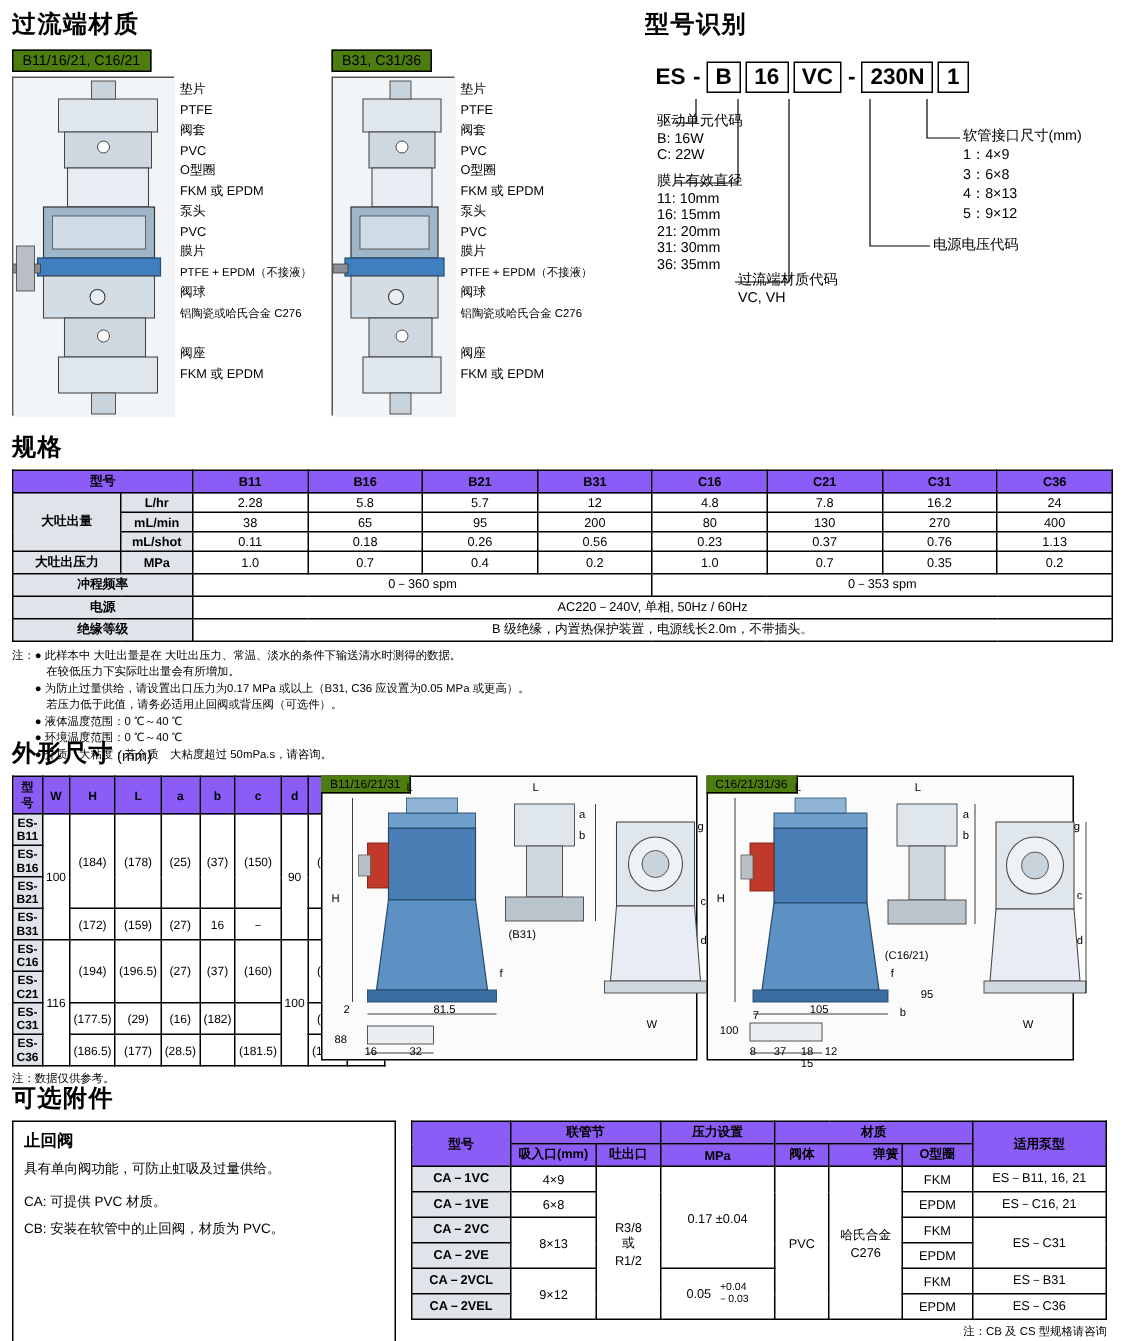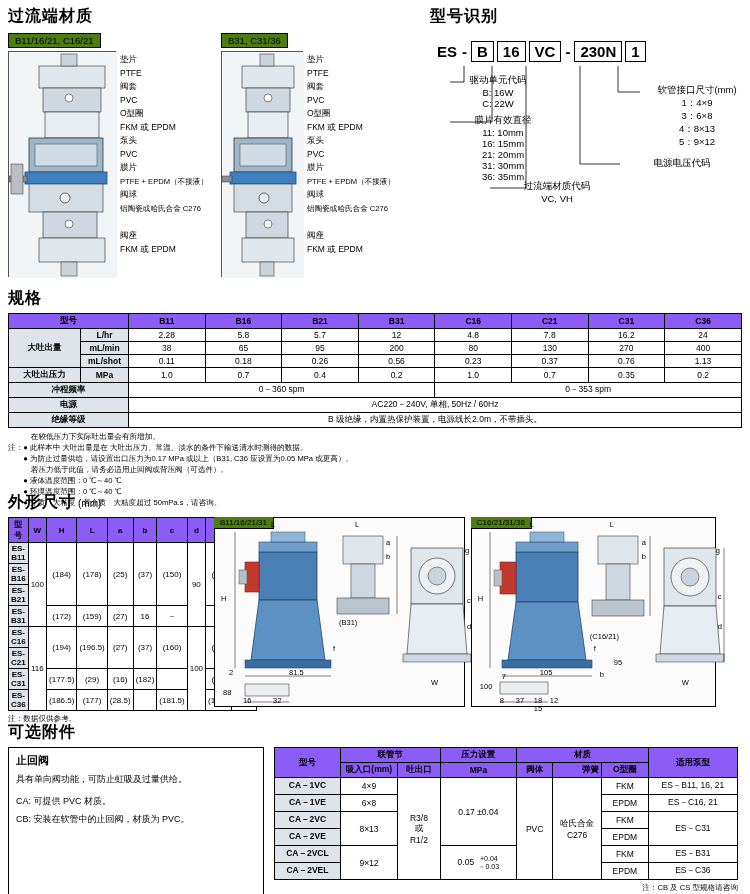--- a/index.html
+++ b/index.html
@@ -4,21 +4,21 @@
 <style>
   * { box-sizing: border-box; }
   html, body { margin:0; padding:0; }
   body {
     width:750px; height:894px;
     font-family:"Liberation Sans", sans-serif;
     font-size:9px; color:#000; background:#fff;
     position:relative; overflow:hidden;
   }
   .sec-title { font-size:16px; font-weight:bold; letter-spacing:1px; }
-  .sub-label { font-size:9.5px;text-align:center; }
+  .sub-label { font-size:9.5px; }
   .boxlbl {
     border:1px solid #000; display:inline-block; padding:1px 6px;
     font-size:9.5px; background:#4d7c0f;
   }
   table { border-collapse:collapse; }
   .grid th, .grid td { border:1px solid #000; text-align:center; font-size:8.5px; padding:1px 2px; }
   .grid th { background:#8b5cf6; font-weight:bold; }
   .note { font-size:7.6px; line-height:1.45; }
 
   
@@ -271,22 +271,22 @@
       <td colspan="8">AC220－240V, 单相, 50Hz / 60Hz</td>
     </tr>
     <tr>
       <td colspan="2" class="rowhead">绝缘等级</td>
       <td colspan="8">B 级绝缘，内置热保护装置，电源线长2.0m，不带插头。</td>
     </tr>
   </tbody>
     </table>
 
   <div class="note" style="margin-top:3px;">
+    <div>注：● 此样本中  大吐出量是在  大吐出压力、常温、淡水的条件下输送清水时测得的数据。</div>
     <div>　　　在较低压力下实际吐出量会有所增加。</div>
-    <div>注：● 此样本中  大吐出量是在  大吐出压力、常温、淡水的条件下输送清水时测得的数据。</div>
     <div>　　● 为防止过量供给，请设置出口压力为0.17 MPa 或以上（B31, C36 应设置为0.05 MPa 或更高）。</div>
     <div>　　　若压力低于此值，请务必适用止回阀或背压阀（可选件）。</div>
     <div>　　● 液体温度范围：0 ℃～40 ℃</div>
     <div>　　● 环境温度范围：0 ℃～40 ℃</div>
     <div>　　● 介质　大粘度：若介质　大粘度超过 50mPa.s，请咨询。</div>
   </div>
 </div>
 
 <div id="dim">
   <div style="display:flex; align-items:baseline; gap:2px;">

